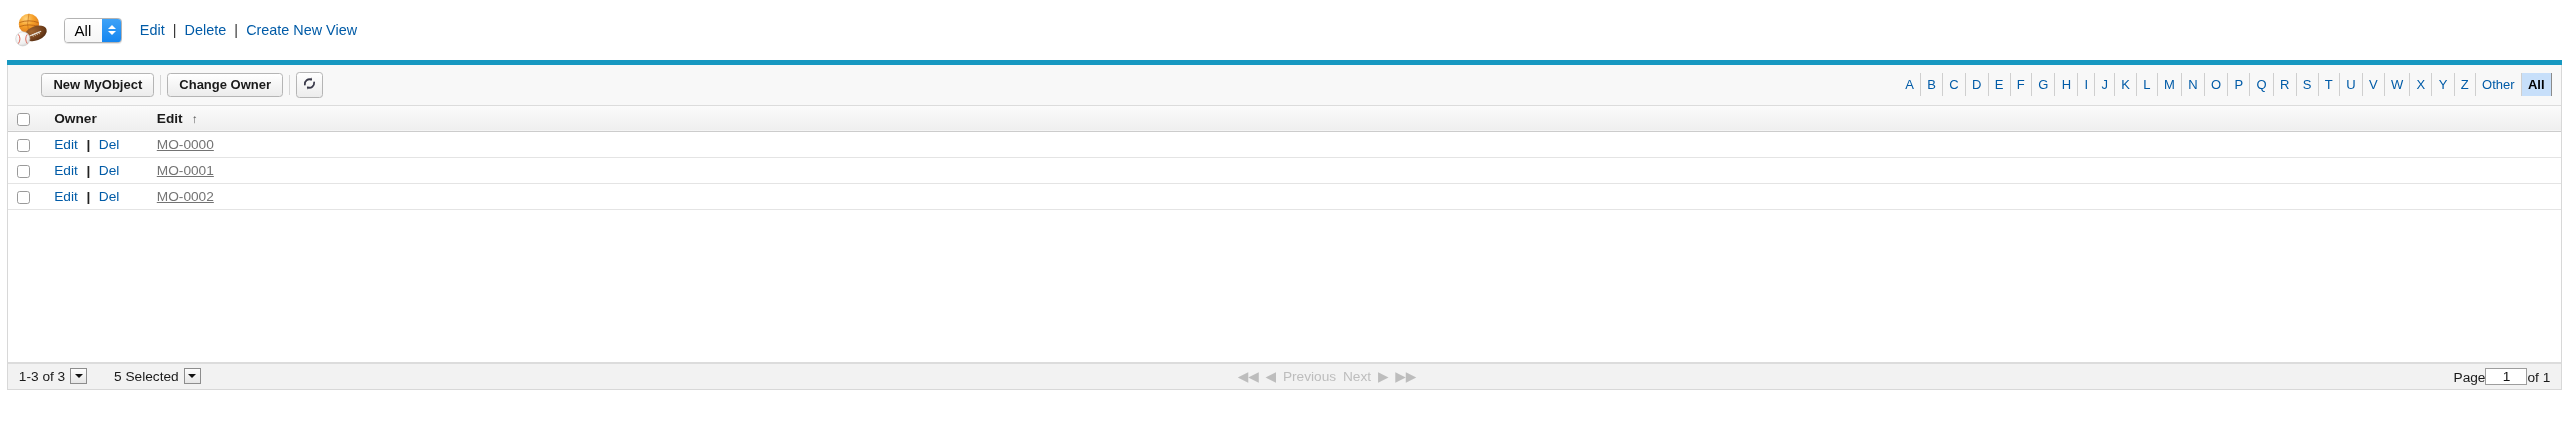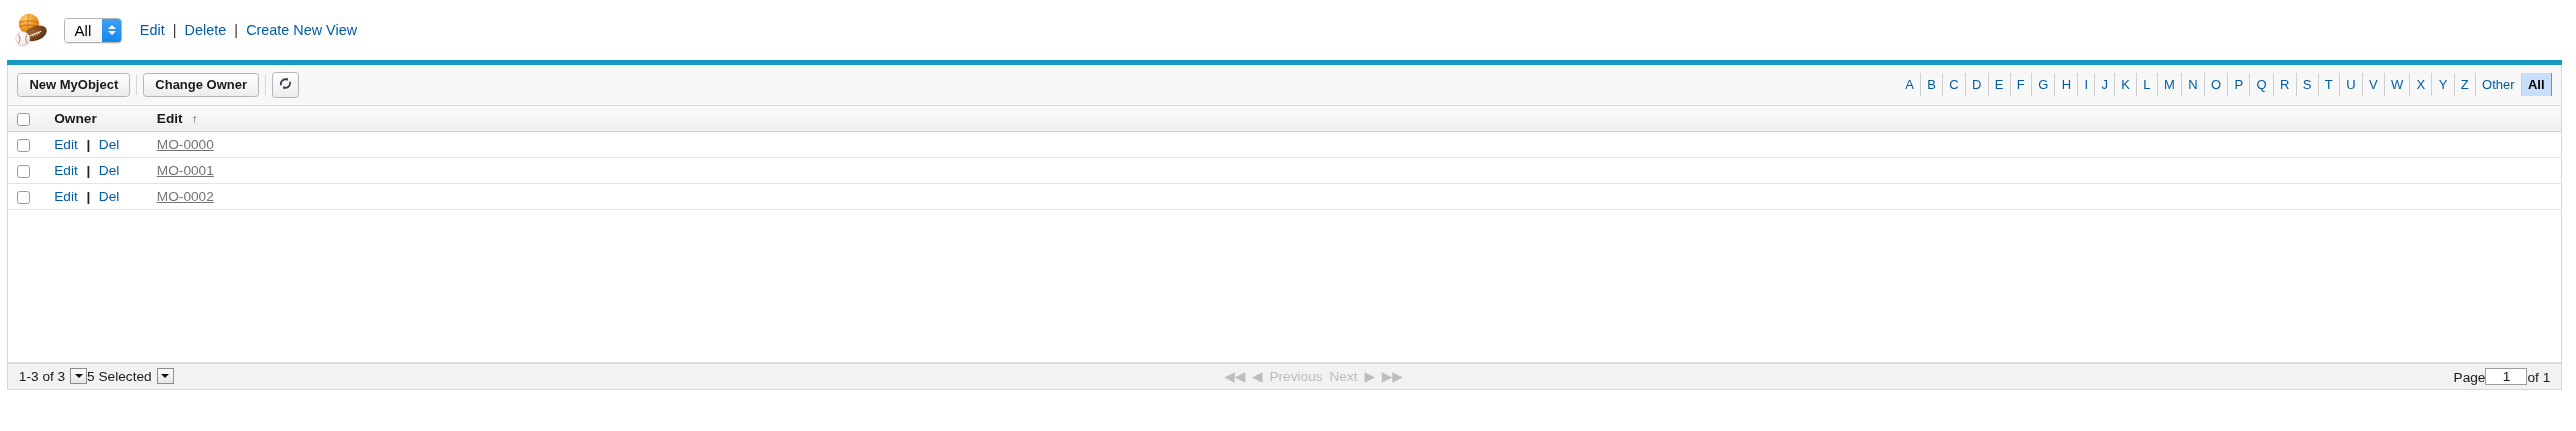--- a/index.html
+++ b/index.html
@@ -104,20 +104,21 @@
     justify-content: space-between;
     height: 40px;
     background: #f8f8f8;
     padding: 0 9.6px 0 9.6px;
     box-sizing: border-box;
   }
   .btn-group {
     display: flex;
     align-items: center;
     gap: 0;
+    margin-left: 24px;
   }
   .btn {
     font-family: "Liberation Sans", sans-serif;
     font-size: 13px;
     font-weight: bold;
     color: #1a1a1a;
     background: linear-gradient(#ffffff, #ececec);
     border: 0.7px solid #b5b5b5;
     border-radius: 3.4px;
     padding: 4.1px 11px;
@@ -243,20 +244,21 @@
     background: #f2f2f2;
     border-top: 0.7px solid #dcdcdc;
     font-size: 13.7px;
     color: #1a1a1a;
     padding: 0 11px;
     box-sizing: border-box;
   }
   .footer-left {
     display: flex;
     align-items: center;
+    gap: 27px;
     flex: 0 0 auto;
   }
   .mini-select {
     display: inline-flex;
     align-items: center;
     gap: 4.8px;
     cursor: pointer;
     white-space: nowrap;
   }
   .mini-arrow-box {

